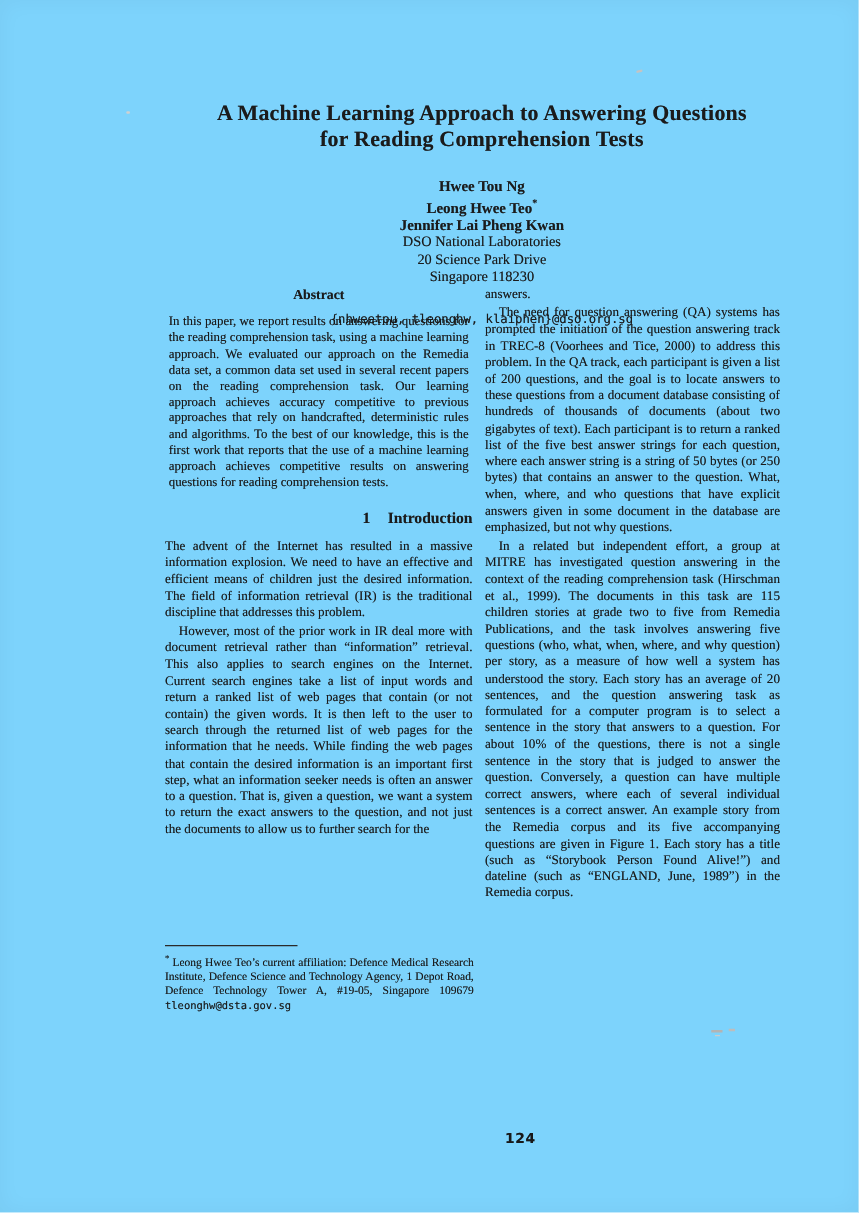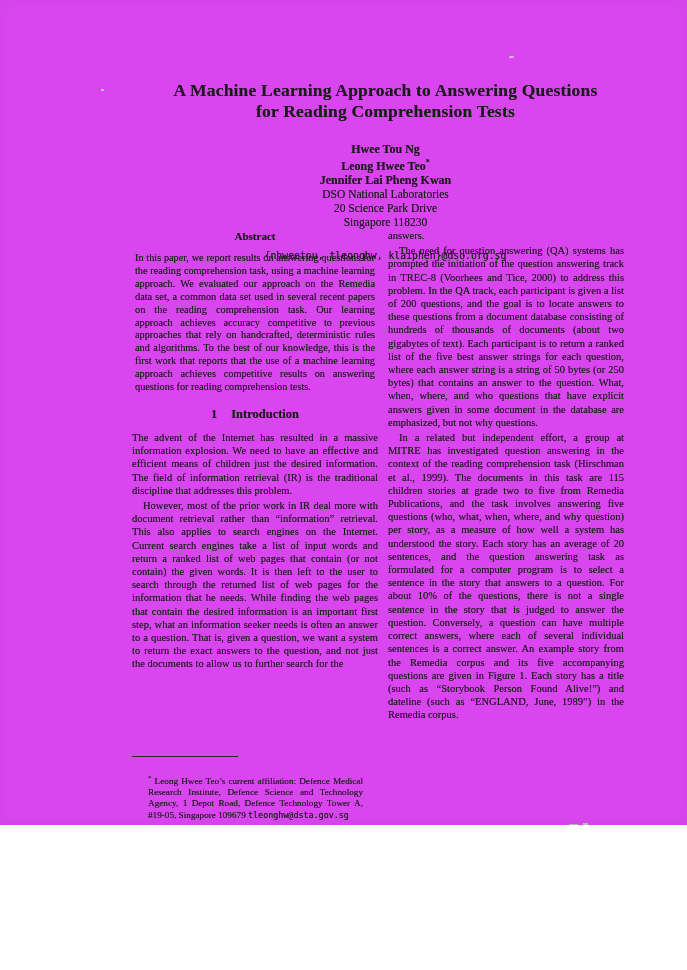--- a/index.html
+++ b/index.html
@@ -1,20 +1,20 @@
 <!DOCTYPE html>
 <html><head>
 <meta charset="utf-8">
 <style>
   html, body { margin: 0; padding: 0; background: #ffffff; }
   .page {
     position: relative;
     width: 687px;
-    height: 825px;
-    background: #d946ef;
+    height: 970px;
+    background: #7dd3fc;
     overflow: hidden;
     font-family: "Liberation Serif", "DejaVu Serif", serif;
     color: #1b1b1b;
     box-shadow: inset 0 0 18px rgba(0,0,0,0.045);
   }
   .ink { text-shadow: 0 0 0.4px rgba(20,20,20,0.55); }
 
   
   .header {
     position: absolute;
@@ -39,30 +39,30 @@
 
   .abs-heading {
     text-align: center; font-weight: bold; font-size: 11px;
     line-height: 15px; margin: 0 0 8px 0;
   }
   .abs-body {
     margin: 0 3px; font-size: 10.3px; line-height: 12.9px;
   }
   .sec-heading {
     font-weight: bold; font-size: 12.5px; line-height: 15px;
-    margin: 13px 0 9px 0; text-align: center;
+    margin: 13px 0 9px 0; text-align: right;
   }
   .sec-num { display: inline-block; margin-right: 14px; }
   p.body { margin: 0; font-size: 10.5px; line-height: 13.2px; }
   p.indent { text-indent: 11px; margin-top: 2px; }
 
   
   .footnote { position: absolute; left: 132px; top: 756px; width: 247px; }
   .footnote-rule { width: 106px; height: 1px; background: #2a2a2a; margin-bottom: 5px; }
-  .footnote-text { margin: 16px; font-size: 9.2px; line-height: 11.2px; text-align: justify; }
+  .footnote-text { margin: 0; font-size: 9.2px; line-height: 11.2px; text-align: justify; }
   .footnote-text sup { font-size: 7px; }
   .fn-email { font-family: "DejaVu Sans Mono", "Liberation Mono", monospace; font-size: 8.4px; }
 
   
   .page-number {
     position: absolute; left: 404px; top: 904px;
     font-family: "DejaVu Sans", "Liberation Sans", sans-serif;
     font-weight: bold; font-size: 11px; letter-spacing: 0.5px; color: #181818;
   }
 

